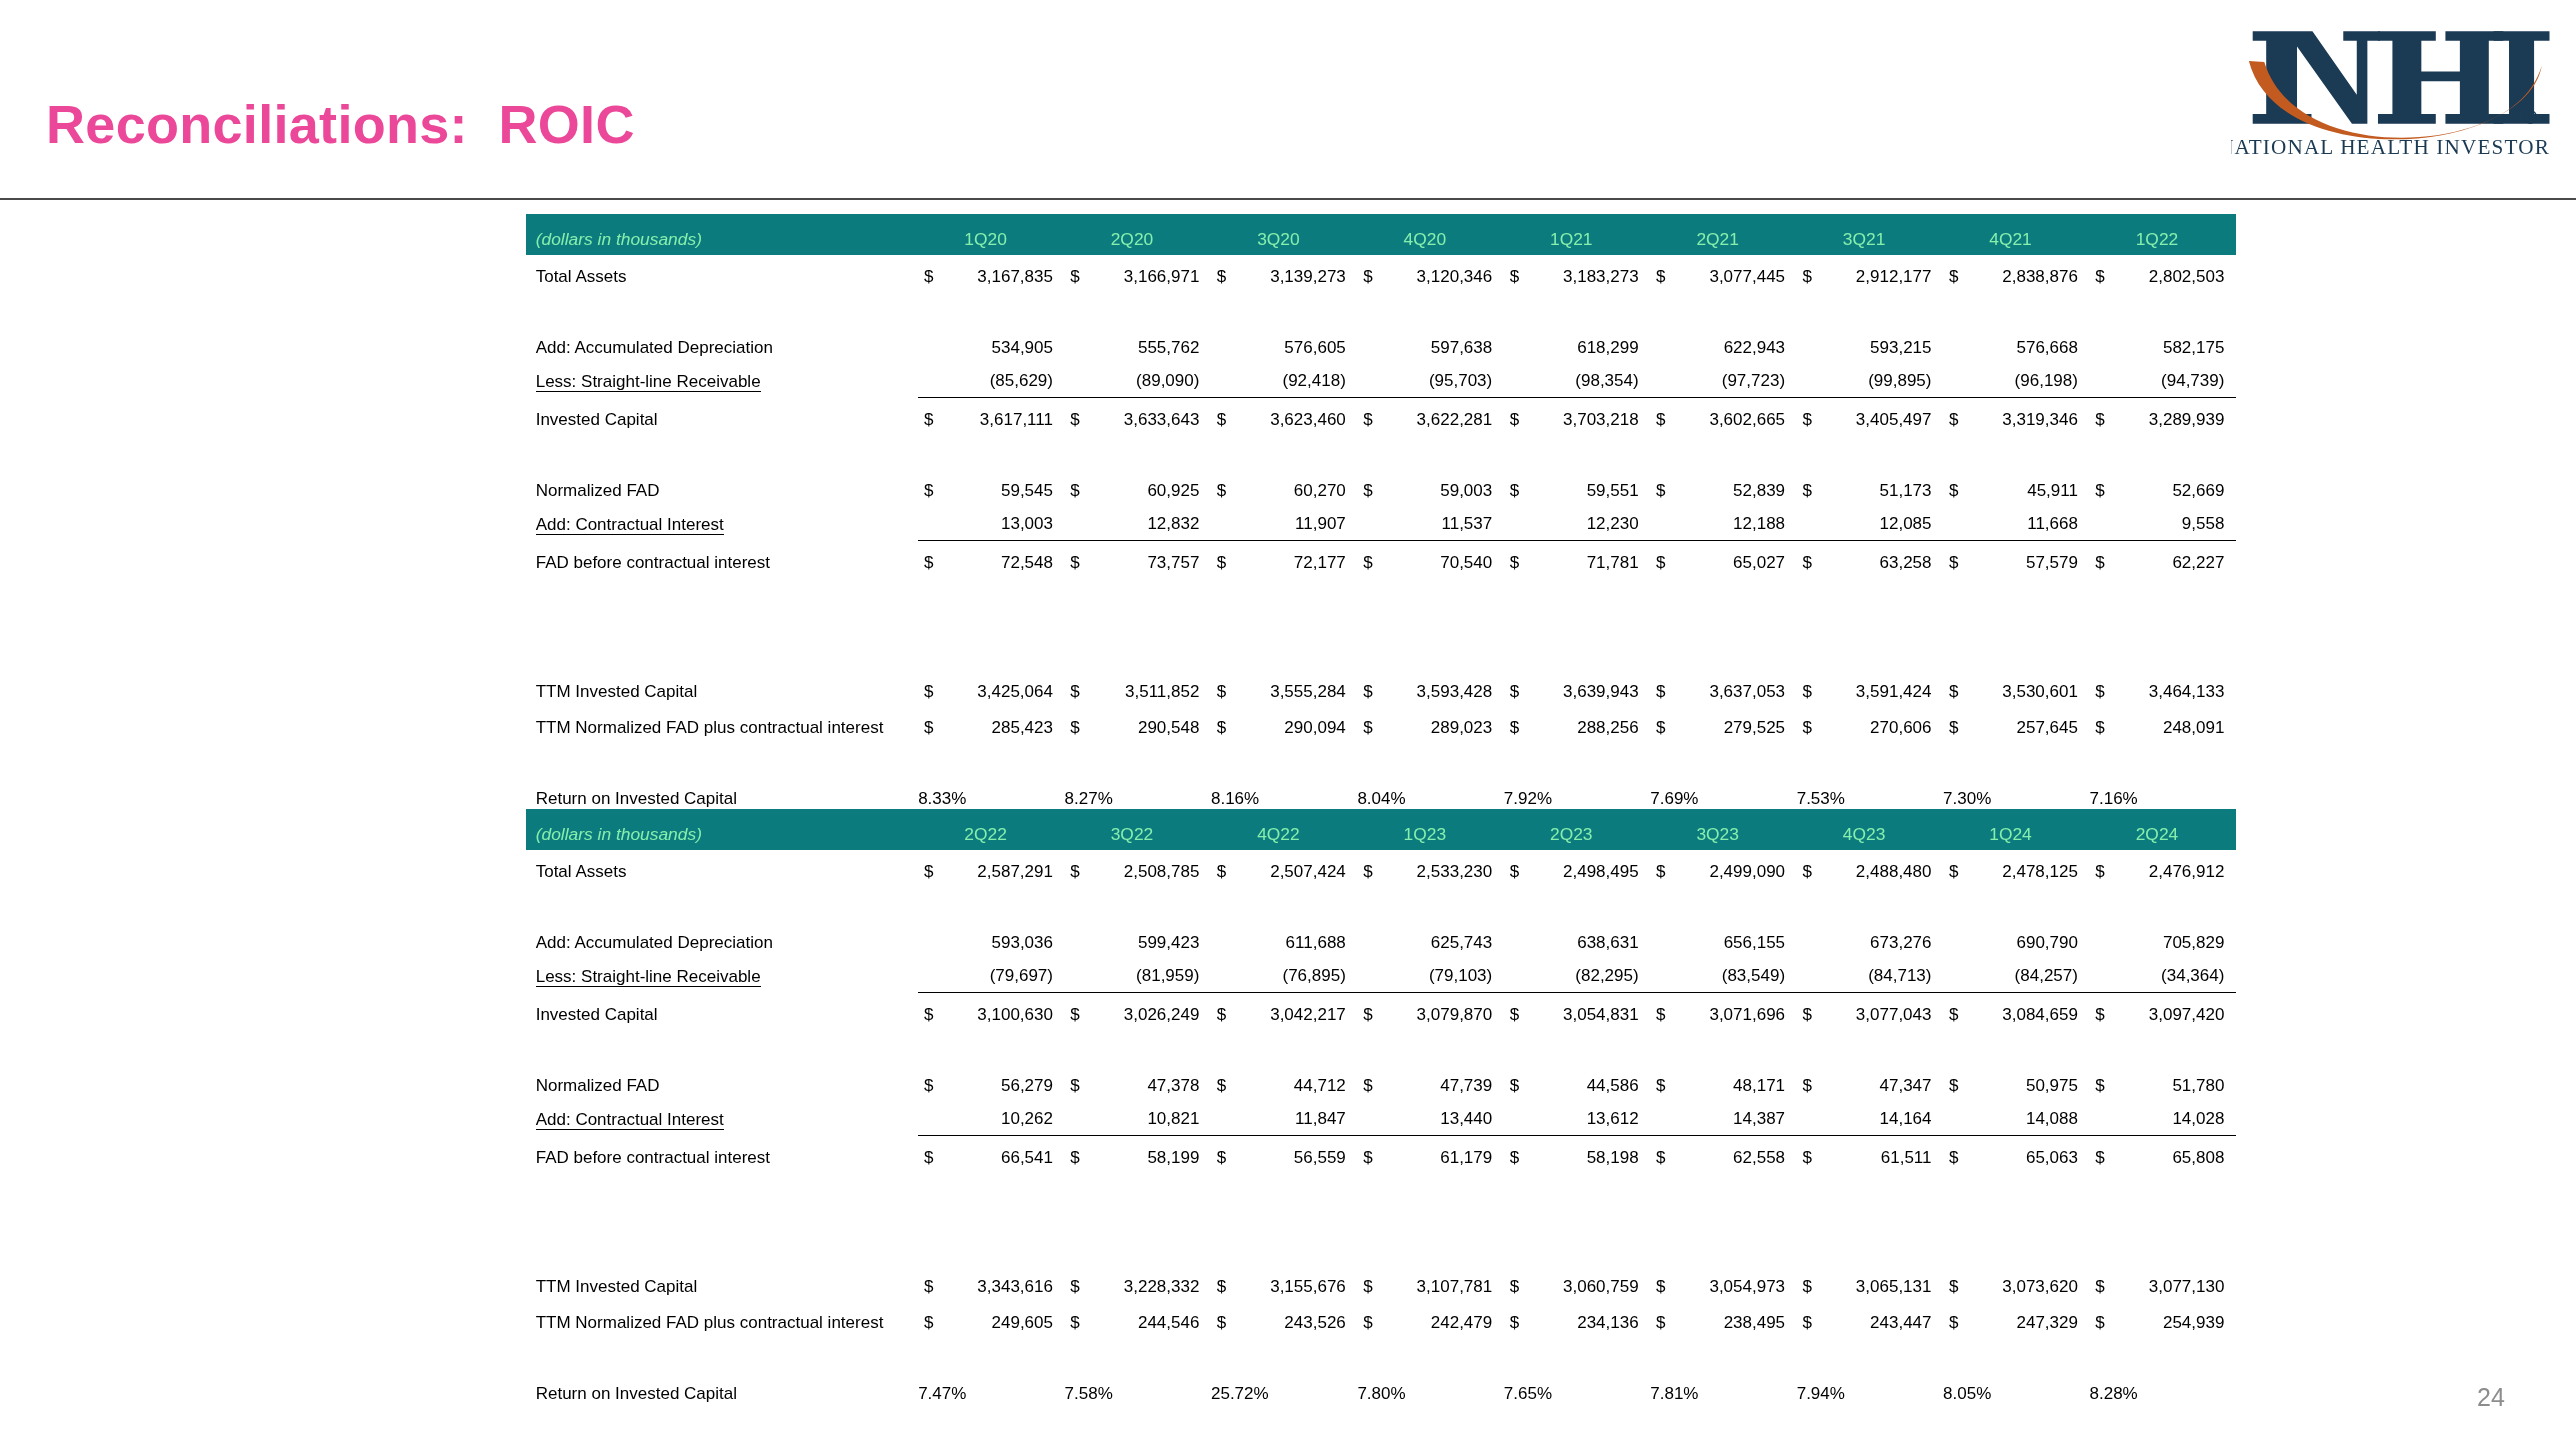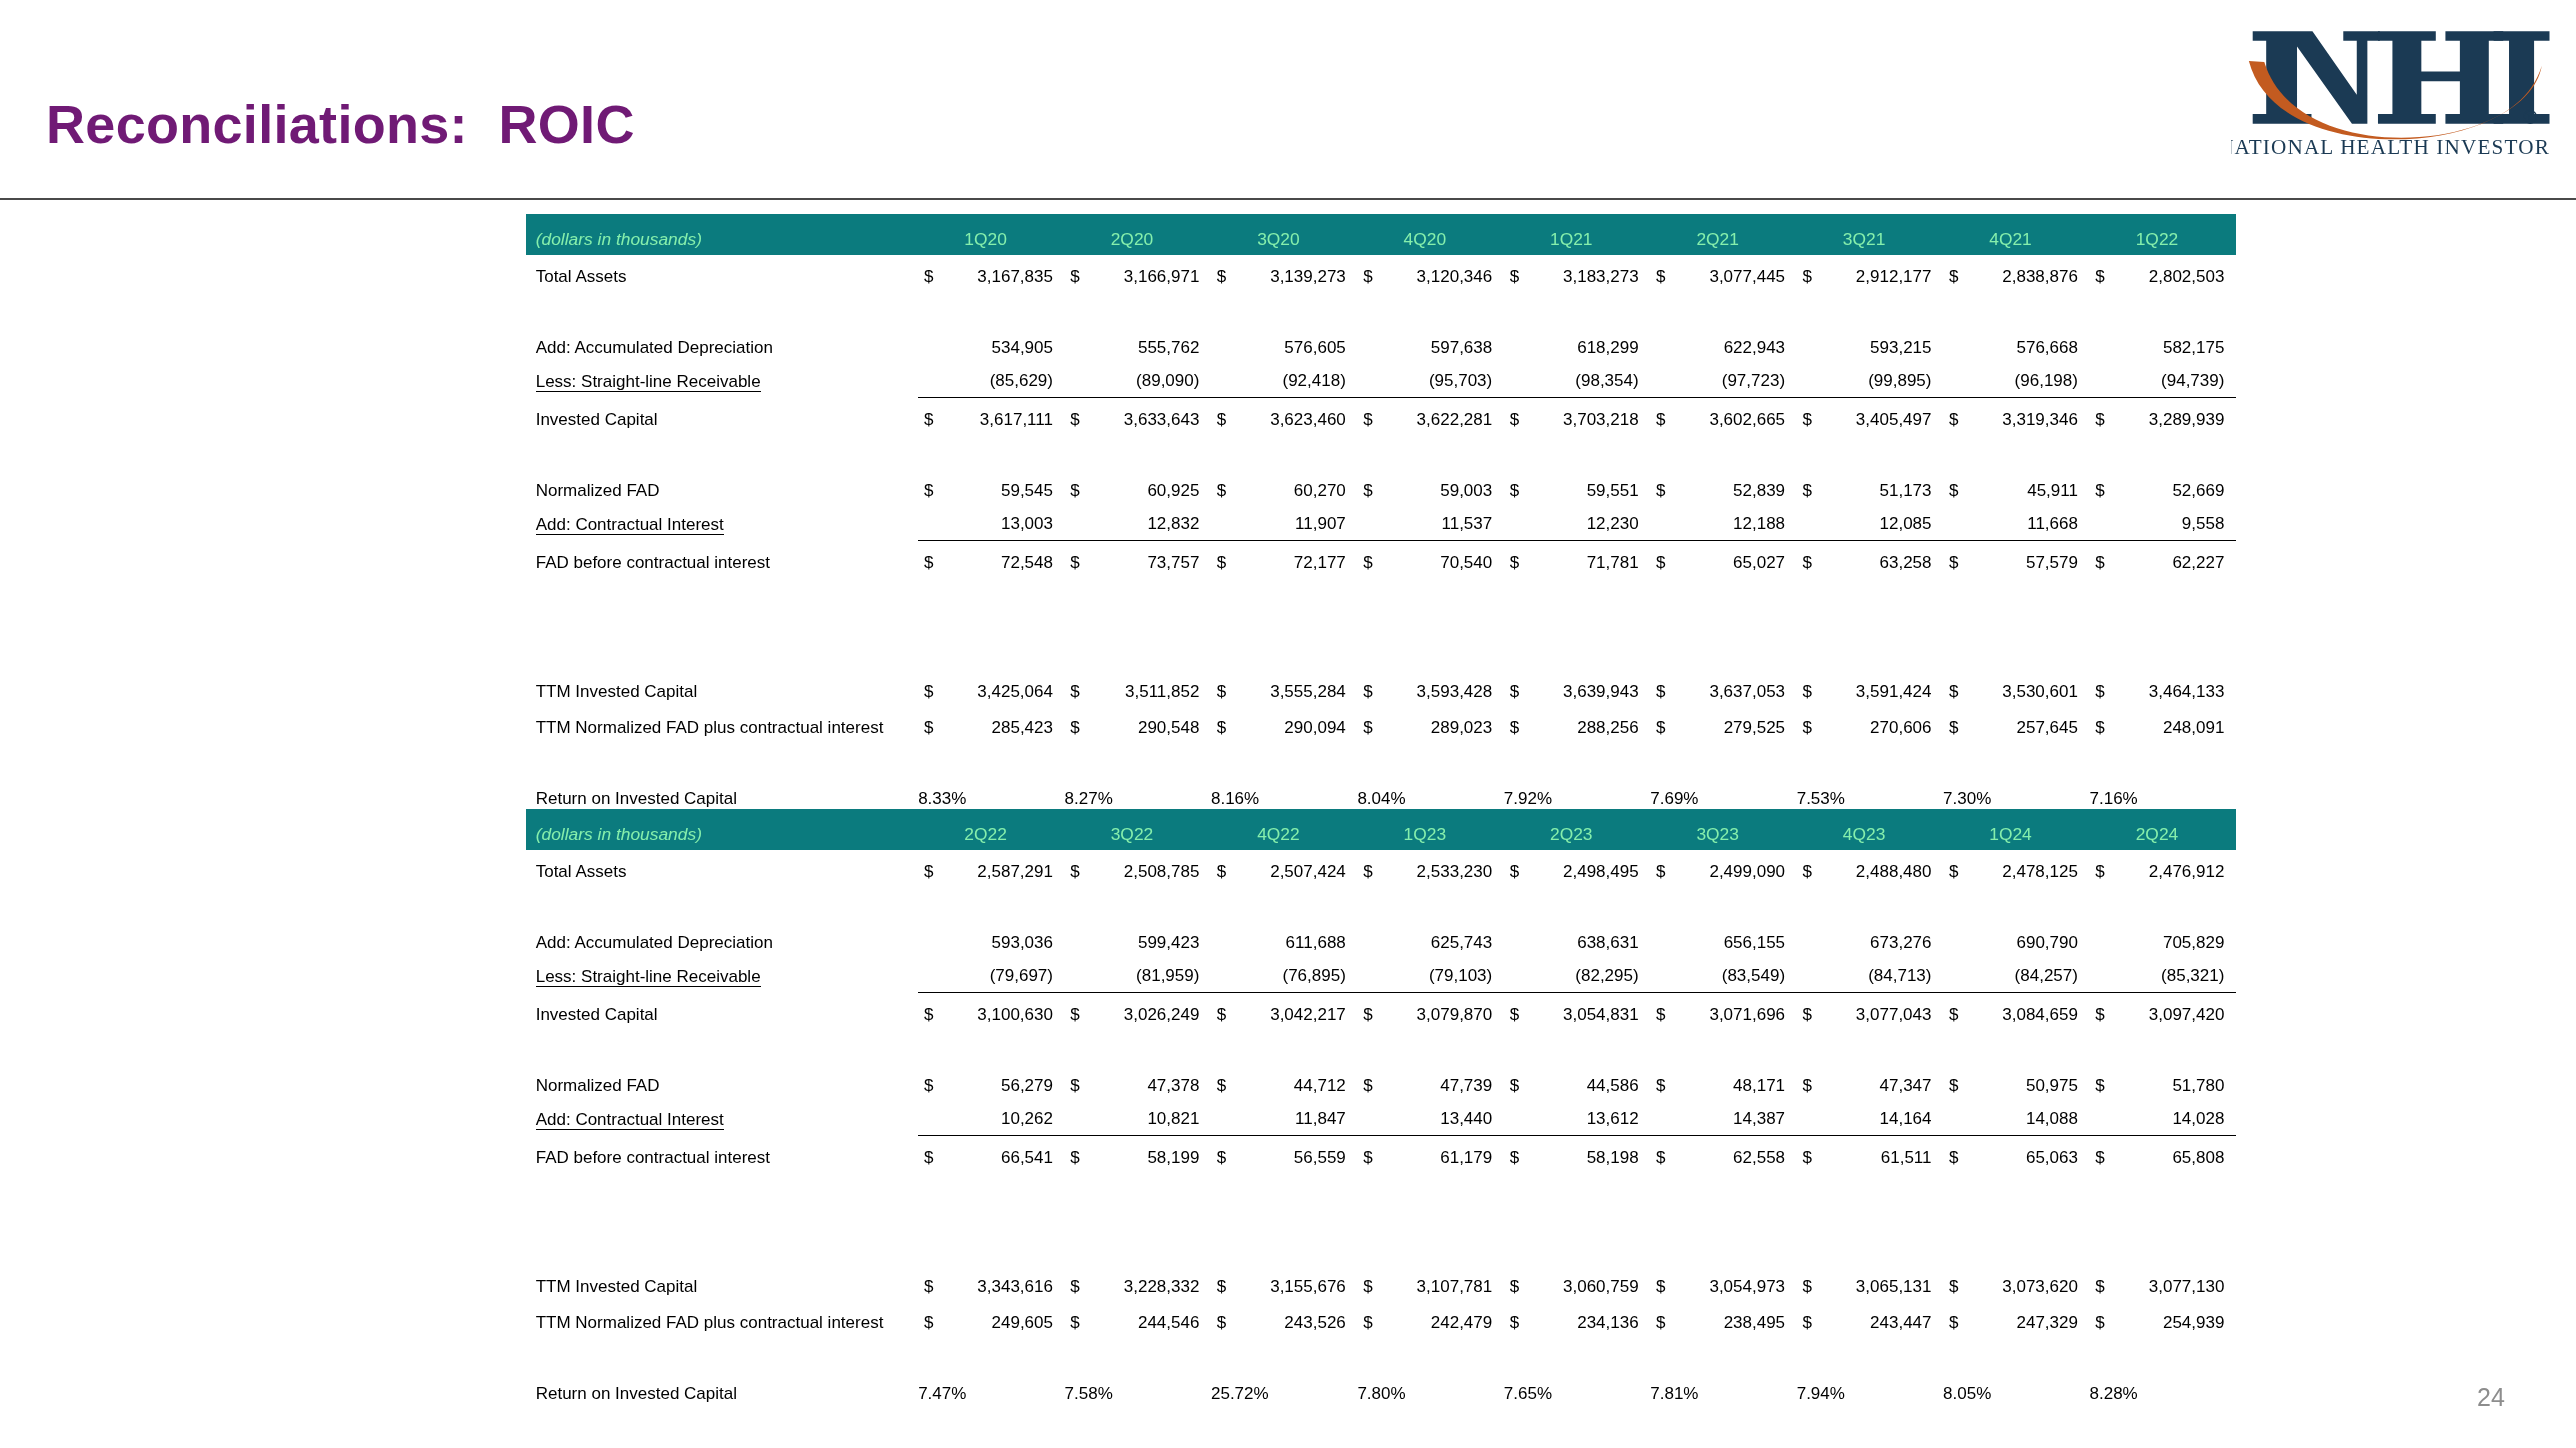--- a/index.html
+++ b/index.html
@@ -11,21 +11,21 @@
     overflow:hidden;
     -webkit-font-smoothing:antialiased;
   }
 
   
   #slide-title{
     position:absolute;
     left:46px; top:93px;
     font-size:54px;
     font-weight:bold;
-    color:#701a75;
+    color:#ec4899;
     letter-spacing:0.3px;
     white-space:pre;
   }
   #title-rule{
     position:absolute;
     left:0; top:198px;
     width:2576px; height:1.9px;
     background:#4a4a4a;
   }
 
@@ -383,21 +383,21 @@
       <tr class="rule">
         <td class="lbl underline"><span>Less:  Straight-line Receivable</span></td>
         <td class="num">(79,697)</td>
         <td class="num">(81,959)</td>
         <td class="num">(76,895)</td>
         <td class="num">(79,103)</td>
         <td class="num">(82,295)</td>
         <td class="num">(83,549)</td>
         <td class="num">(84,713)</td>
         <td class="num">(84,257)</td>
-        <td class="num">(85,321)</td>
+        <td class="num">(34,364)</td>
       </tr>
       <tr>
         <td class="lbl"><span>Invested Capital</span></td>
         <td class="num"><span class="cur">$</span>3,100,630</td>
         <td class="num"><span class="cur">$</span>3,026,249</td>
         <td class="num"><span class="cur">$</span>3,042,217</td>
         <td class="num"><span class="cur">$</span>3,079,870</td>
         <td class="num"><span class="cur">$</span>3,054,831</td>
         <td class="num"><span class="cur">$</span>3,071,696</td>
         <td class="num"><span class="cur">$</span>3,077,043</td>

